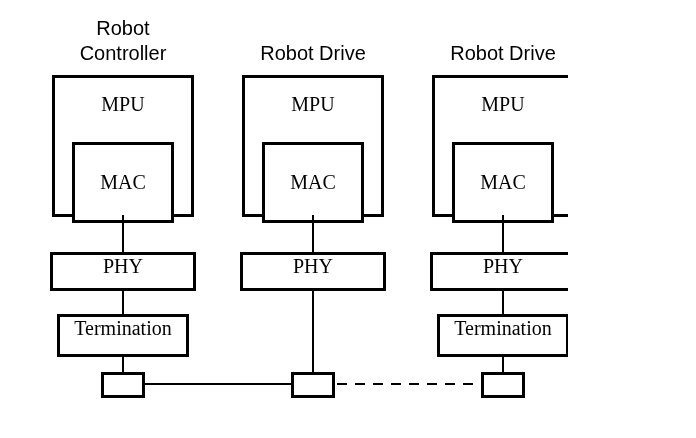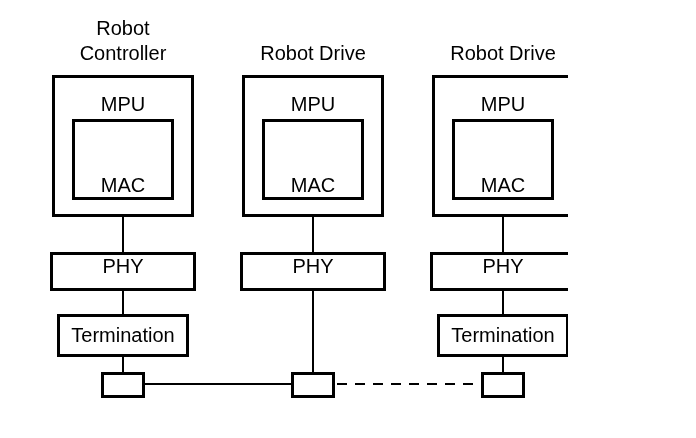--- a/index.html
+++ b/index.html
@@ -12,35 +12,35 @@
   }
   .col{position:absolute;top:0;width:150px;height:438px;}
   .col1{left:48px}.col2{left:238px}.col3{left:428px}
   .title{
     position:absolute;left:-10px;top:8px;width:170px;height:58px;
     display:flex;flex-direction:column;justify-content:flex-end;align-items:center;
     text-align:center;font-size:20px;line-height:25px;white-space:pre-line;
   }
   .box{
     position:absolute;box-sizing:border-box;
-    border:3px solid var(--line,#000);background:var(--bg,#fff);
+    border:3px solid var(--line,#000);background:var(--bg,#fff);font-family:Liberation Serif, serif;
   }
   .mpu{left:4px;top:75px;width:142px;height:142px;}
   .mpu-label{text-align:center;margin-top:14px;font-size:20px;line-height:25px;}
   .mac{
-    left:17px;top:41px;width:102px;height:81px;
-    display:flex;align-items:flex-end;justify-content:center;font-size:20px;
+    left:17px;top:64px;width:102px;height:81px;
+    display:flex;align-items:center;justify-content:center;font-size:20px;
   }
   .phy{
     left:2px;top:252px;width:146px;height:39px;
     display:flex;justify-content:center;font-size:20px;
   }
   .term{
     left:9px;top:314px;width:132px;height:43px;
-    display:flex;align-items:center;justify-content:center;font-size:20px;
+    display:flex;justify-content:center;font-size:20px;
   }
   .port{left:53px;top:372px;width:44px;height:26px;}
   .vline{position:absolute;left:74px;width:2px;background:var(--line,#000);}
   .v-mpu-phy{top:215px;height:39px;}
   .v-phy-term{top:289px;height:27px;}
   .v-phy-port{top:289px;height:85px;}
   .v-term-port{top:355px;height:19px;}
   .hline{position:absolute;top:383px;height:2px;}
   .link-solid{left:144px;width:148px;background:var(--line,#000);}
   .link-dashed{

